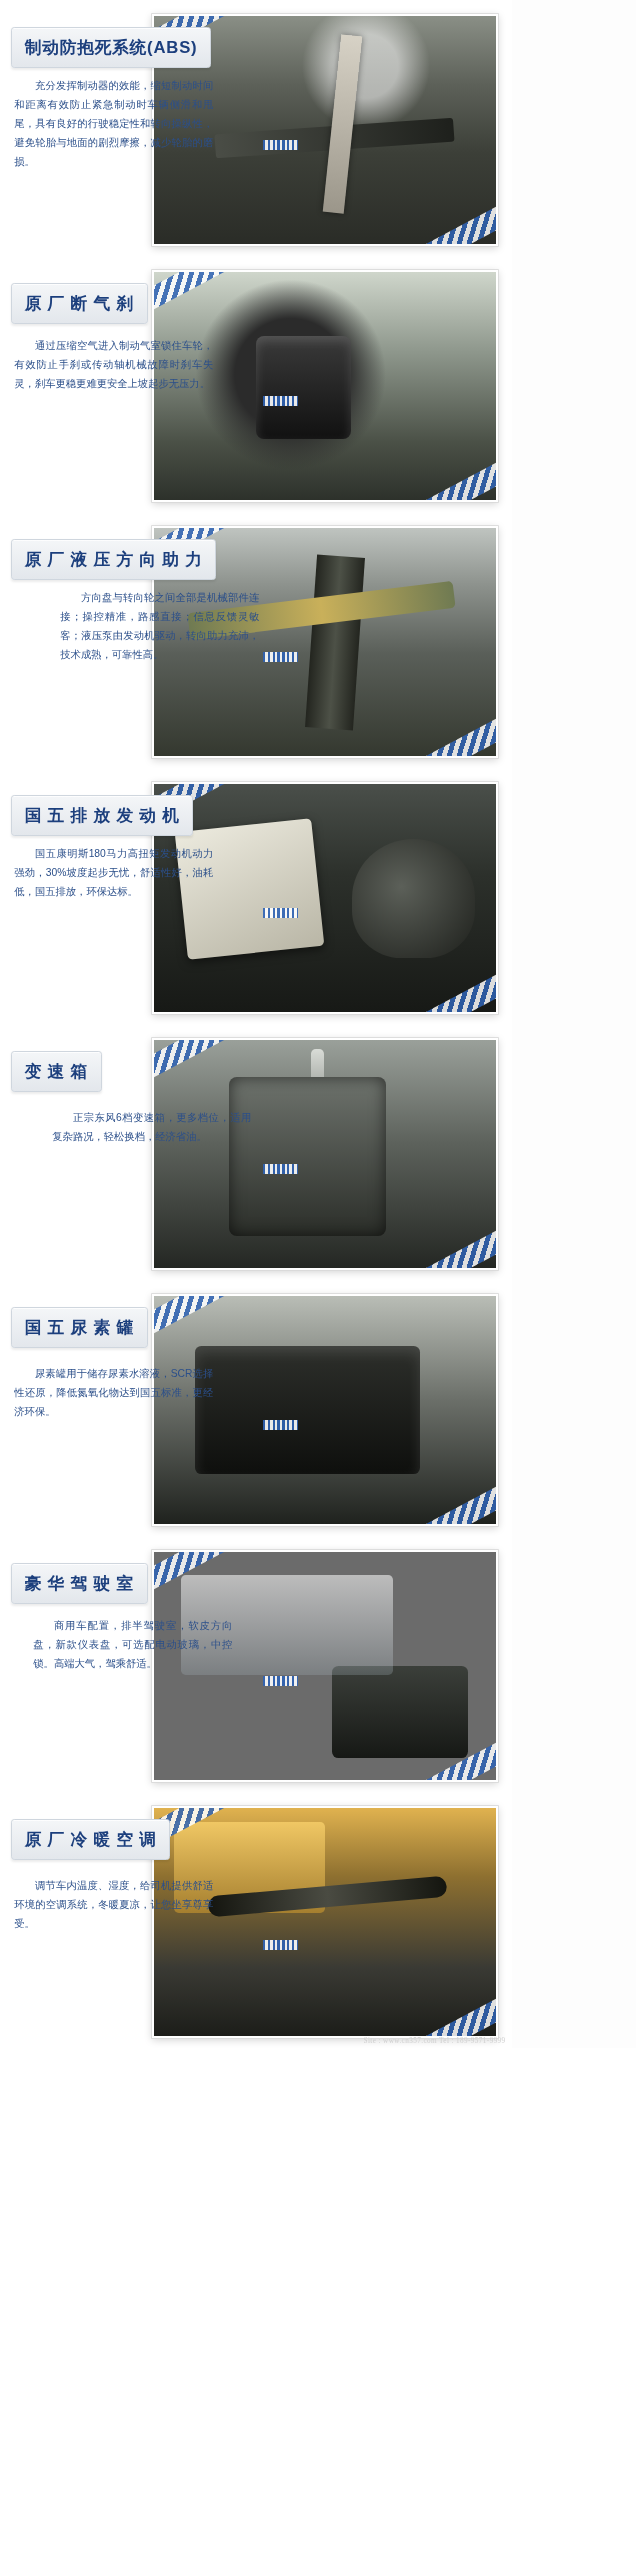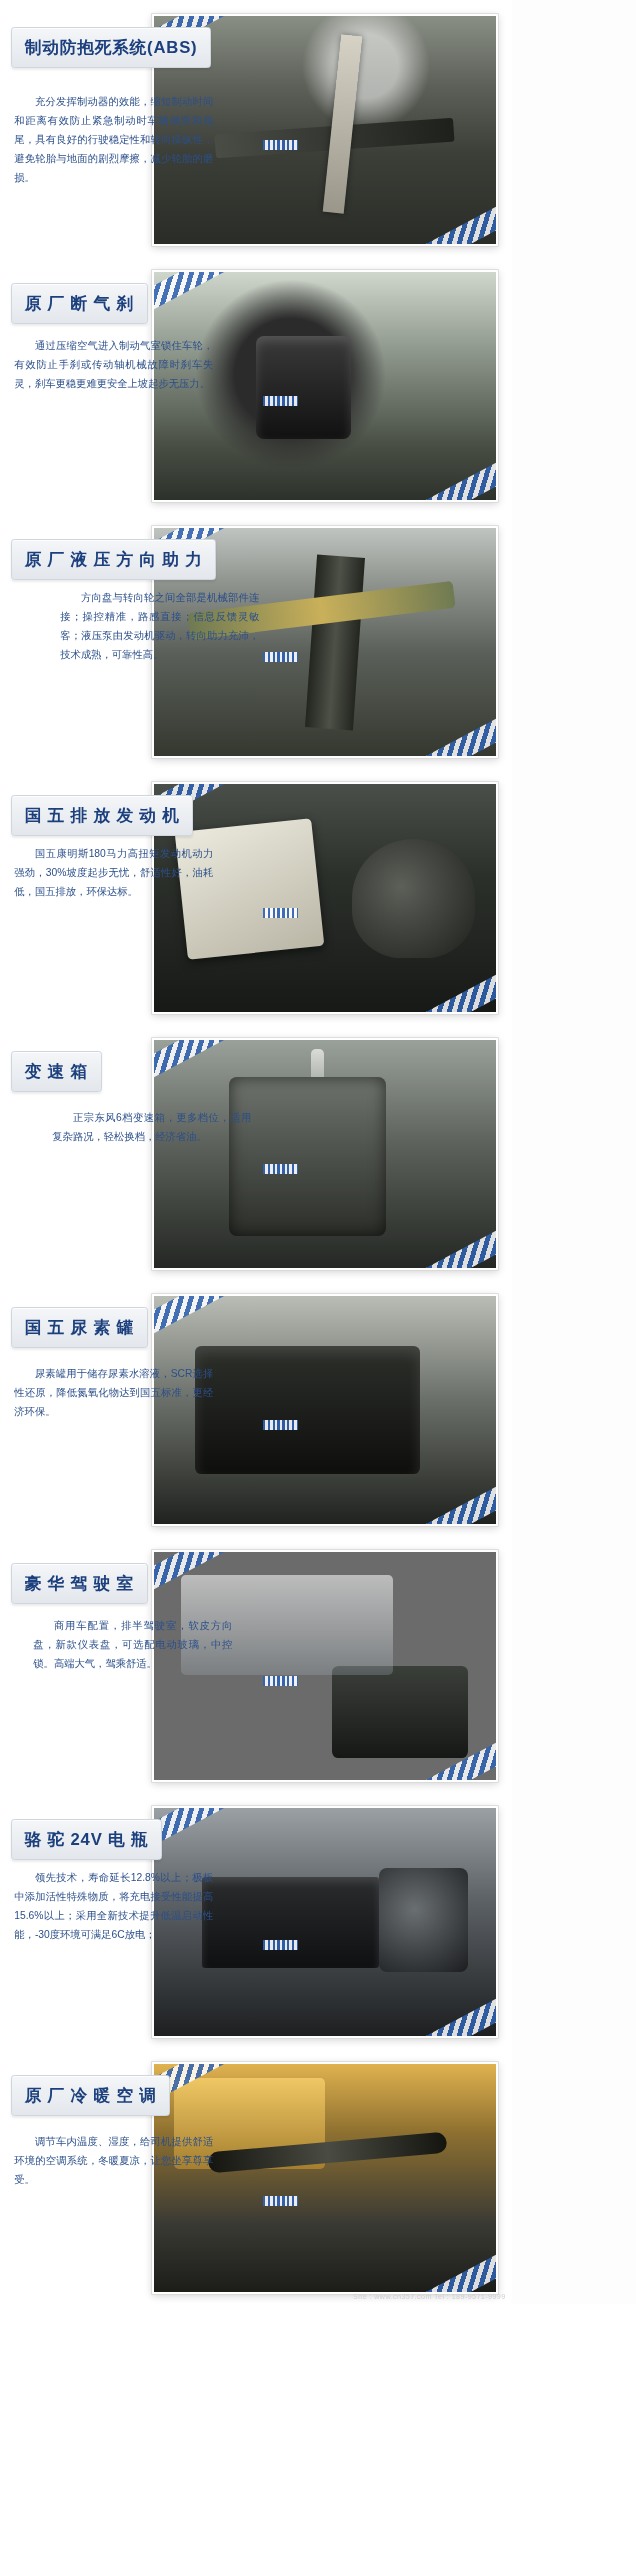--- a/index.html
+++ b/index.html
@@ -82,20 +82,21 @@
     width:35px;height:9.5px;
     background:repeating-linear-gradient(90deg,#2f63b5 0 2.4px,#ffffff 2.4px 4.8px);
     opacity:.9;
   }
   .watermark{
     position:absolute;
     right:6.4px;bottom:3.2px;
     font-size:7.2px;
     color:#cfcfcf;
     letter-spacing:0.4px;
+    font-family:Liberation Serif, serif;
   }
 
   
   .p-abs{
     background:
       radial-gradient(circle at 62% 22%, rgba(255,255,255,.55) 0 32px, rgba(255,255,255,0) 64px),
       linear-gradient(180deg,#8a8f86 0%,#5d6159 30%,#3c3f38 60%,#2a2c27 100%);
   }
   .p-abs:after{
     content:"";position:absolute;left:52%;top:8%;width:20.7px;height:78%;
@@ -222,21 +223,21 @@
 
   <div class="section">
     <div class="photo">
       <div class="img p-abs"></div>
       <div class="ribbon tl"></div>
       <div class="ribbon br"></div>
     </div>
     <div class="title-wrap">
       <div class="title">制动防抱死系统(ABS)</div>
     </div>
-    <div class="desc" style="top:76px;margin-top:16px;">充分发挥制动器的效能，缩短制动时间和距离有效防止紧急制动时车辆侧滑和甩尾，具有良好的行驶稳定性和转向操纵性，避免轮胎与地面的剧烈摩擦，减少轮胎的磨损。</div>
+    <div class="desc" style="top:76px;">充分发挥制动器的效能，缩短制动时间和距离有效防止紧急制动时车辆侧滑和甩尾，具有良好的行驶稳定性和转向操纵性，避免轮胎与地面的剧烈摩擦，减少轮胎的磨损。</div>
     <div class="barcode" style="left:263px;top:140px;"></div>
   </div>
 
   <div class="section">
     <div class="photo">
       <div class="img p-air"></div>
       <div class="ribbon tl"></div>
       <div class="ribbon br"></div>
     </div>
     <div class="title-wrap">
@@ -304,32 +305,20 @@
       <div class="ribbon tl"></div>
       <div class="ribbon br"></div>
     </div>
     <div class="title-wrap">
       <div class="title">豪 华 驾 驶 室</div>
     </div>
     <div class="desc" style="top:80px;margin-left:19px;">商用车配置，排半驾驶室，软皮方向盘，新款仪表盘，可选配电动玻璃，中控锁。高端大气，驾乘舒适。</div>
     <div class="barcode" style="left:263px;top:140px;"></div>
   </div>
 
-  <div class="section">
-    <div class="photo">
-      <div class="img p-bat"></div>
-      <div class="ribbon tl"></div>
-      <div class="ribbon br"></div>
-    </div>
-    <div class="title-wrap">
-      <div class="title">骆 驼 24V 电 瓶</div>
-    </div>
-    <div class="desc" style="top:76px;">领先技术，寿命延长12.8%以上；极板中添加活性特殊物质，将充电接受性能提高15.6%以上；采用全新技术提升低温启动性能，-30度环境可满足6C放电；</div>
-    <div class="barcode" style="left:263px;top:148px;"></div>
-  </div>
 
   <div class="section">
     <div class="photo">
       <div class="img p-ac"></div>
       <div class="ribbon tl"></div>
       <div class="ribbon br"></div>
     </div>
     <div class="title-wrap">
       <div class="title">原 厂 冷 暖 空 调</div>
     </div>

